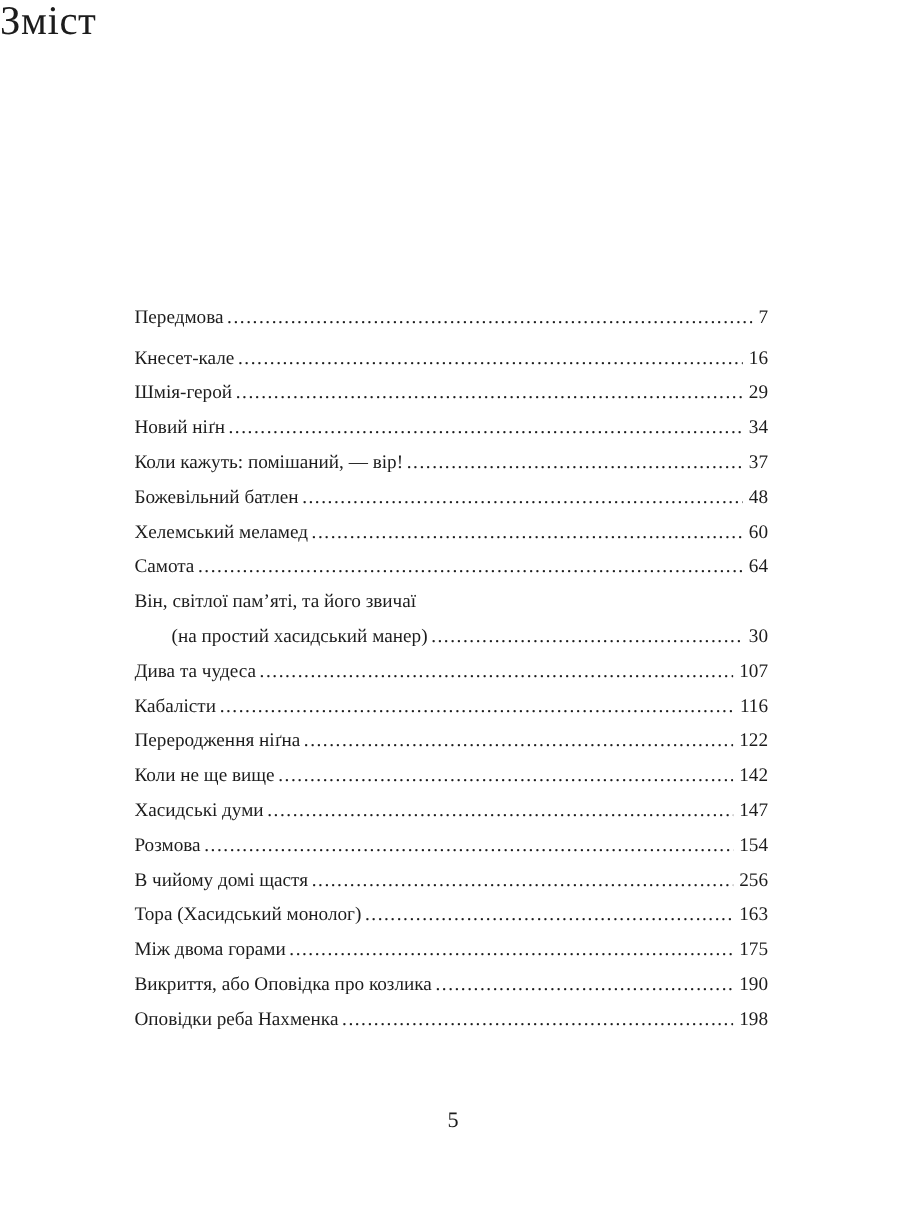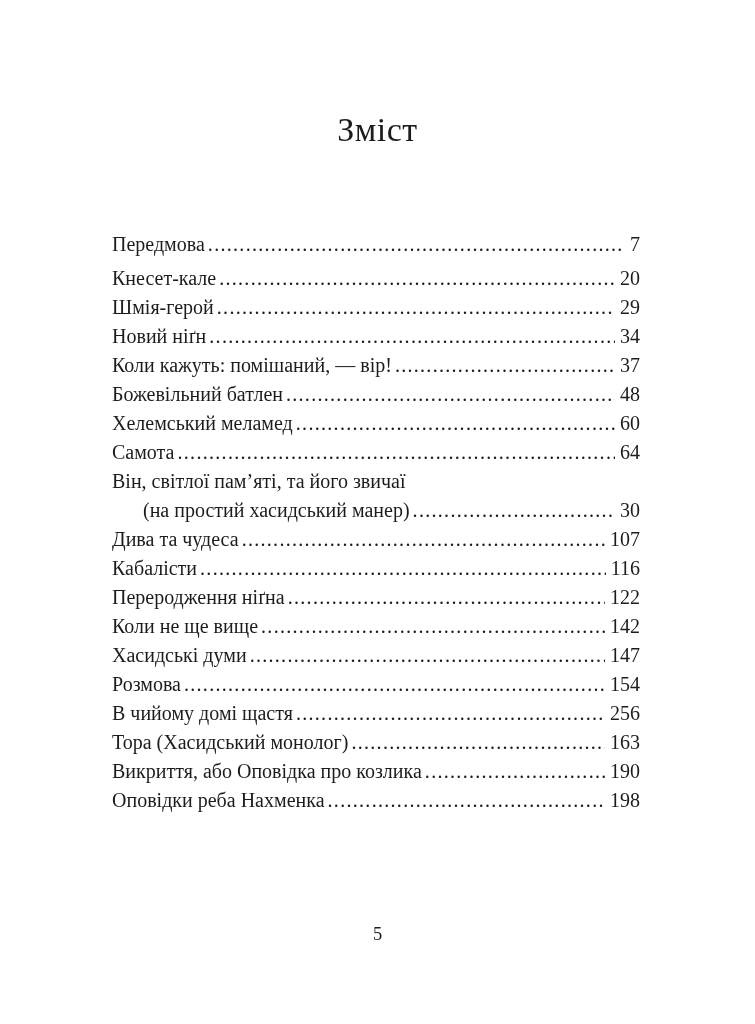--- a/index.html
+++ b/index.html
@@ -11,33 +11,31 @@
     position: relative;
     width: 755px;
     height: 1024px;
     background: #ffffff;
     color: #1c1c1c;
     font-family: "Liberation Serif", "DejaVu Serif", serif;
     overflow: hidden;
   }
   .title {
     margin: 0;
-    padding-top: 112px;
     font-size: 34px;
     font-weight: 400;
     line-height: 36px;
-    text-align: center;
     letter-spacing: 0.5px;
   }
   .toc {
     position: absolute;
     left: 112px;
-    top: 230px;
+    top: 250px;
     width: 528px;
-    font-size: 20px;
+    font-size: 16px;
   }
   .row {
     position: relative;
     height: 29px;
     line-height: 29px;
     white-space: nowrap;
     overflow: hidden;
   }
   .row.gap-before { margin-top: 5px; }
   .row.indent { padding-left: 31px; }
@@ -64,34 +62,35 @@
     font-size: 18.5px;
   }
 </style>
 </head>
 <body>
 
 <div class="page">
   <h1 class="title">Зміст</h1>
   <div class="toc">
       <div class="row"><span class="t">Передмова</span><span class="num">7</span></div>
-      <div class="row gap-before"><span class="t">Кнесет-кале</span><span class="num">20</span></div>
+      <div class="row gap-before"><span class="t">Кнесет-кале</span><span class="num">16</span></div>
       <div class="row"><span class="t">Шмія-герой</span><span class="num">29</span></div>
       <div class="row"><span class="t">Новий ніґн</span><span class="num">34</span></div>
       <div class="row"><span class="t">Коли кажуть: помішаний, — вір!</span><span class="num">37</span></div>
       <div class="row"><span class="t">Божевільний батлен</span><span class="num">48</span></div>
       <div class="row"><span class="t">Хелемський меламед</span><span class="num">60</span></div>
       <div class="row"><span class="t">Самота</span><span class="num">64</span></div>
       <div class="row no-page"><span class="t">Він, світлої пам’яті, та його звичаї</span><span class="num"></span></div>
       <div class="row indent"><span class="t">(на простий хасидський манер)</span><span class="num">30</span></div>
       <div class="row"><span class="t">Дива та чудеса</span><span class="num">107</span></div>
       <div class="row"><span class="t">Кабалісти</span><span class="num">116</span></div>
       <div class="row"><span class="t">Переродження ніґна</span><span class="num">122</span></div>
       <div class="row"><span class="t">Коли не ще вище</span><span class="num">142</span></div>
       <div class="row"><span class="t">Хасидські думи</span><span class="num">147</span></div>
       <div class="row"><span class="t">Розмова</span><span class="num">154</span></div>
       <div class="row"><span class="t">В чийому домі щастя</span><span class="num">256</span></div>
       <div class="row"><span class="t">Тора (Хасидський монолог)</span><span class="num">163</span></div>
+      <div class="row"><span class="t">Між двома горами</span><span class="num">175</span></div>
       <div class="row"><span class="t">Викриття, або Оповідка про козлика</span><span class="num">190</span></div>
       <div class="row"><span class="t">Оповідки реба Нахменка</span><span class="num">198</span></div>
     </div>
   <div class="folio">5</div>
 </div>
 
 </body></html>

